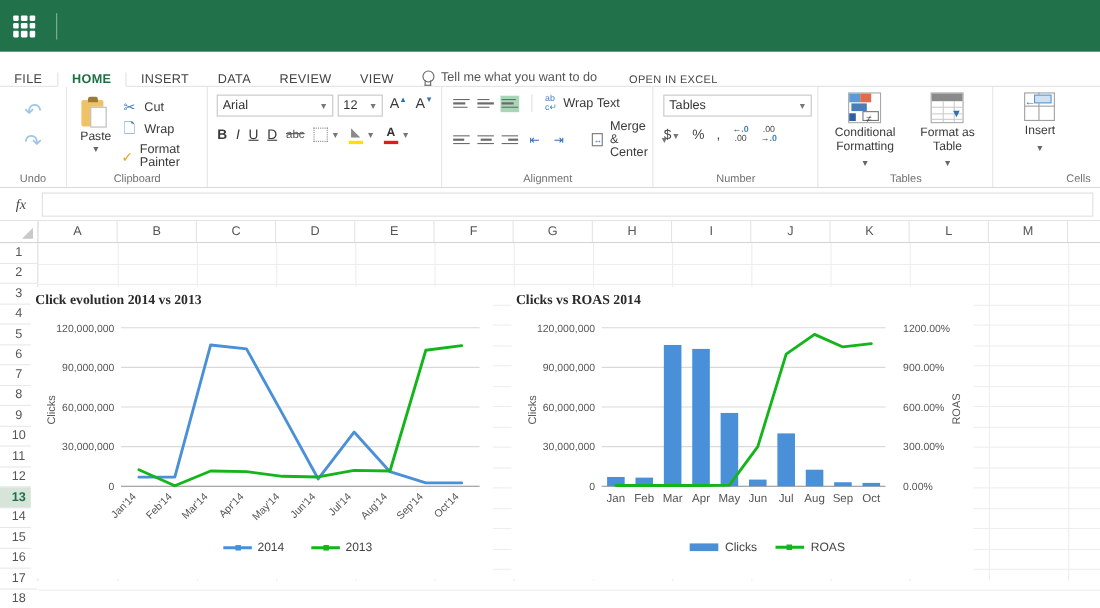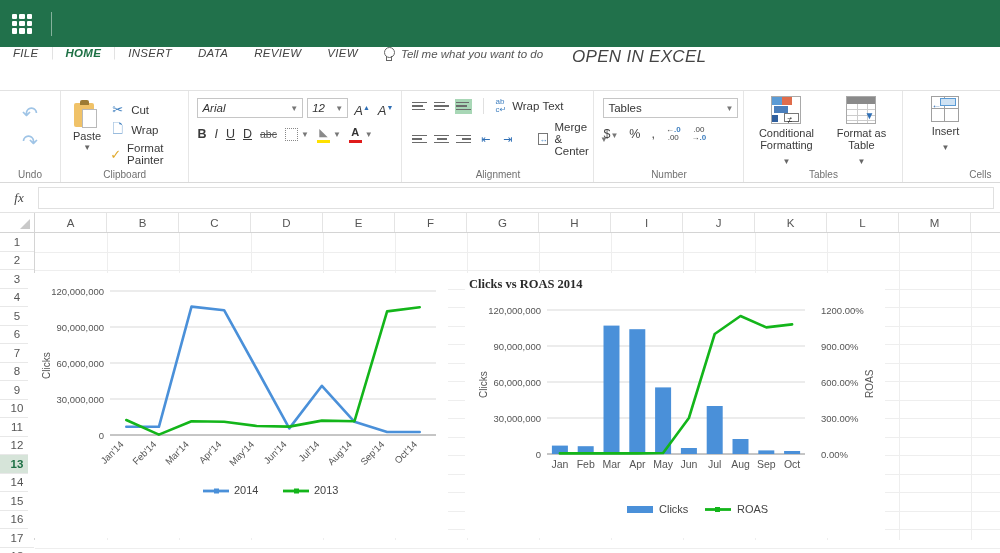--- a/index.html
+++ b/index.html
@@ -16,31 +16,31 @@
   }
   .waffle { width: 20px; height: 20px; margin-left: 12px;
     display: grid; grid-template-columns: repeat(3,1fr); grid-template-rows: repeat(3,1fr); gap: 2px; cursor: pointer; }
   .waffle i { background: #fff; border-radius: 1px; display: block; }
   .app-name { color: #fff; font-size: 19px; font-weight: 600; margin-left: 21px; letter-spacing: .1px; }
   .tsep { width: 1px; height: 24px; background: rgba(255,255,255,.45); margin-left: 19px; }
   .doc-title { position: absolute; left: 0; right: 0; text-align: center;
     color: #fff; font-size: 14.5px; font-weight: bold; pointer-events: none; }
 
   
-  .tabbar { height: 44px; background: #fff; border-bottom: 1px solid #e2e2e2;
-    display: flex; align-items: flex-start; font-size: 11.5px; font-style: italic; }
+  .tabbar { height: 32px; background: #fff; border-bottom: 1px solid #e2e2e2;
+    display: flex; align-items: flex-end; font-size: 11.5px; }
   .tab { padding: 0 13px; display: flex; align-items: center; color: #444; cursor: pointer; letter-spacing: .3px; }
   .tab.active { color: #1d7044; font-weight: 600; border-left: 1px solid #e2e2e2; border-right: 1px solid #e2e2e2;
     background: #fff; margin-bottom: -1px; border-bottom: 1px solid #fff; }
   .tellme { display: flex; align-items: center; gap: 7px; margin-left: 12px; color: #555; font-size: 11.5px; cursor: pointer; }
   .bulb { width: 11px; height: 14px; position: relative; }
   .bulb::before { content:""; position:absolute; top:0; left:1px; width:9px; height:9px; border:1.3px solid #666; border-radius:50%; }
   .bulb::after { content:""; position:absolute; bottom:0; left:3.5px; width:4px; height:4px; border:1.3px solid #666; border-top:none; }
   .vsep { width: 1px; background: #d8d8d8; margin: 5px 14px; }
-  .openexcel { display: flex; align-items: center; color: #444; font-size: 17px; letter-spacing: .3px; cursor: pointer; }
+  .openexcel { display: flex; align-items: center; color: #444; font-size: 10px; letter-spacing: .3px; cursor: pointer; }
 
   
   .ribbon { height: 92px; background: #fff; border-bottom: 1px solid #d9d9d9; display: flex; font-size: 11px; color: #3a3a3a; }
   .grp { position: relative; display: flex; padding: 5px 7px 0 7px; }
   .grp + .grp { border-left: 1px solid #e6e6e6; }
   .grp-label { position: absolute; bottom: 2px; left: 0; right: 0; text-align: center; font-size: 10px; color: #707070; }
 
   .undo-col { display: flex; flex-direction: column; align-items: center; justify-content: flex-start; width: 46px; gap: 9px; padding-top: 8px; }
   .arr { font-size: 19px; color: #9fc4e6; line-height: 1; cursor: pointer; }
 
@@ -50,21 +50,21 @@
   .clipicon .clipt { position: absolute; left: 5.5px; top: 0; width: 9px; height: 5px; background: #9d7b33; border-radius: 2px 2px 0 0; }
   .clipicon .page { position: absolute; left: 8px; top: 9px; width: 15px; height: 19px; background: #fff; border: 1px solid #b9b9b9; }
   .pastelbl { font-size: 11px; margin-top: 2px; }
   .caret { font-size: 8px; color: #666; margin-top: 1px; }
 
   .clipitems { display: flex; flex-direction: column; justify-content: center; gap: 5px; padding-left: 4px; padding-bottom: 10px; }
   .clipitem { display: flex; align-items: center; gap: 6px; cursor: pointer; font-size: 11.5px; }
   .ci-ic { width: 15px; height: 15px; display: flex; align-items: center; justify-content: center; font-size: 13px; color: #3f7fbf; }
 
   .fontgrp { flex-direction: column; width: 213px; padding: 7px 6px 0 8px; }
-  .fr1 { display: flex; align-items: flex-end; gap: 4px; font-style: italic; }
+  .fr1 { display: flex; align-items: flex-start; gap: 4px; }
   .selbox { height: 20px; border: 1px solid #c6c6c6; background: #fff; display: flex; align-items: center;
     padding: 0 4px; font-size: 11.5px; color: #333; cursor: pointer; }
   .fontsel { width: 124px; justify-content: space-between; }
   .sizesel { width: 47px; justify-content: space-between; }
   .caret2 { font-size: 8px; color: #777; }
   .aa { font-size: 13px; cursor: pointer; position: relative; padding: 0 2px; }
   .aa sup { font-size: 7px; color: #2f6fb5; }
   .fr2 { display: flex; align-items: center; gap: 8px; margin-top: 7px; font-size: 12.5px; }
   .fbtn { cursor: pointer; display: flex; align-items: center; }
   .bb { font-weight: bold; } .ii { font-style: italic; } .uu { text-decoration: underline; }
@@ -441,20 +441,21 @@
           <div class="gl-v" style="left: 648px;"></div>
           <div class="gl-v" style="left: 720px;"></div>
           <div class="gl-v" style="left: 792px;"></div>
           <div class="gl-v" style="left: 864px;"></div>
           <div class="gl-v" style="left: 936px;"></div>
         </div>
     </div>
   </div>
 
   <div class="chart" style="left:28px; top:60px; width:420px; height:265px;">
+    <div class="ch-title" style="margin:4px 0 0 4px;">Click evolution 2014 vs 2013</div>
     <svg id="chart1" width="420" height="240" viewBox="0 0 420 240">
         <line x1="82" y1="162" x2="408" y2="162" stroke="#8c8c8c" stroke-width="1"></line>
         <text x="76" y="165.5" font-size="9.5" fill="#555" text-anchor="end">0</text>
         <line x1="82" y1="126" x2="408" y2="126" stroke="#d9d9d9" stroke-width="1"></line>
         <text x="76" y="129.5" font-size="9.5" fill="#555" text-anchor="end">30,000,000</text>
         <line x1="82" y1="90" x2="408" y2="90" stroke="#d9d9d9" stroke-width="1"></line>
         <text x="76" y="93.5" font-size="9.5" fill="#555" text-anchor="end">60,000,000</text>
         <line x1="82" y1="54" x2="408" y2="54" stroke="#d9d9d9" stroke-width="1"></line>
         <text x="76" y="57.5" font-size="9.5" fill="#555" text-anchor="end">90,000,000</text>
         <line x1="82" y1="18" x2="408" y2="18" stroke="#d9d9d9" stroke-width="1"></line>

